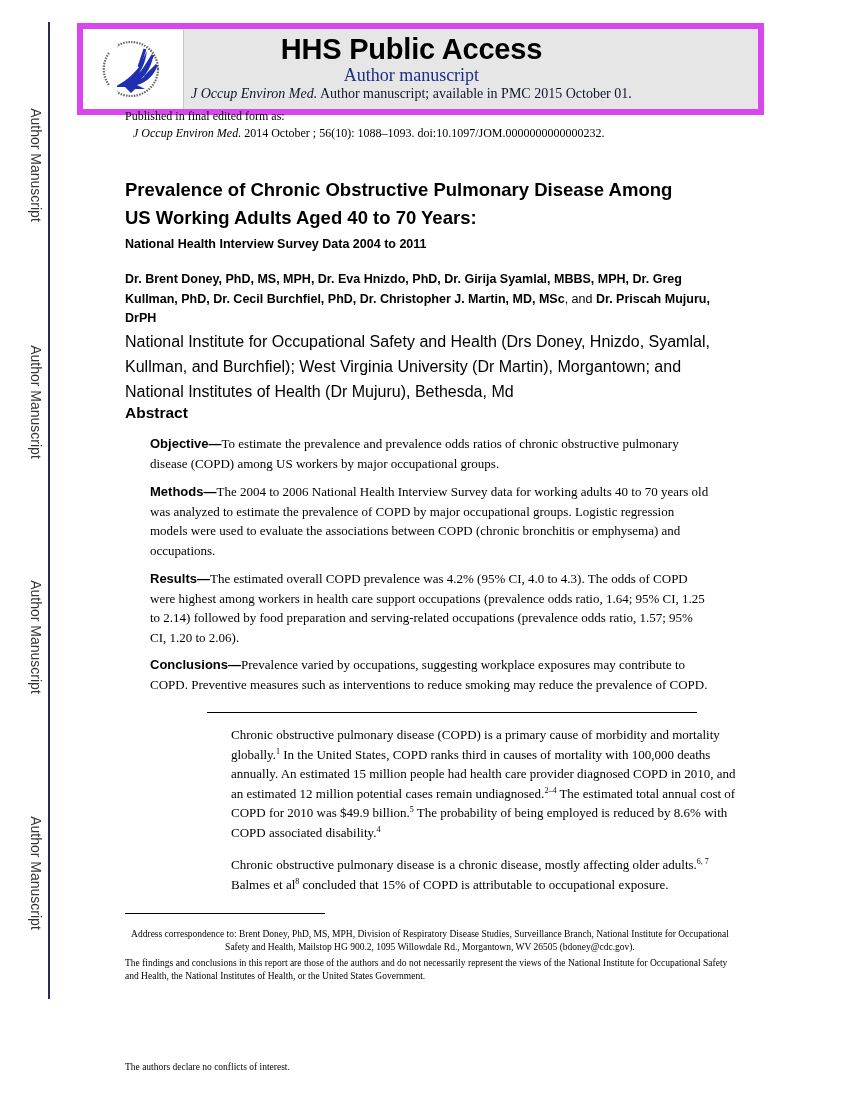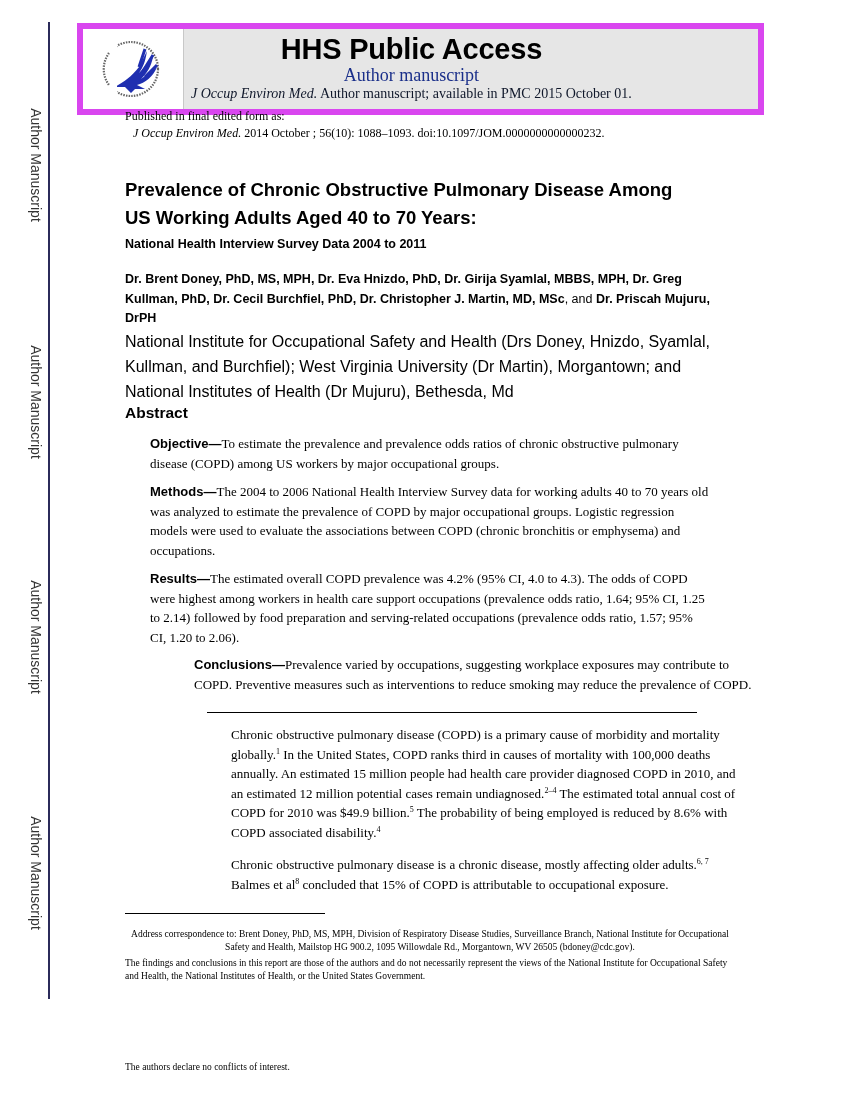--- a/index.html
+++ b/index.html
@@ -93,21 +93,21 @@
 <div class="affil">National Institute for Occupational Safety and Health (Drs Doney, Hnizdo, Syamlal, Kullman, and Burchfiel); West Virginia University (Dr Martin), Morgantown; and National Institutes of Health (Dr Mujuru), Bethesda, Md</div>
 
 <div class="abstract-head">Abstract</div>
 
 <div class="abs-para" style="top:434px;"><span class="lbl">Objective—</span><span>To estimate the prevalence and prevalence odds ratios of chronic obstructive pulmonary disease (COPD) among US workers by major occupational groups.</span></div>
 
 <div class="abs-para" style="top:482px;"><span class="lbl">Methods—</span><span>The 2004 to 2006 National Health Interview Survey data for working adults 40 to 70 years old was analyzed to estimate the prevalence of COPD by major occupational groups. Logistic regression models were used to evaluate the associations between COPD (chronic bronchitis or emphysema) and occupations.</span></div>
 
 <div class="abs-para" style="top:569px;"><span class="lbl">Results—</span><span>The estimated overall COPD prevalence was 4.2% (95% CI, 4.0 to 4.3). The odds of COPD were highest among workers in health care support occupations (prevalence odds ratio, 1.64; 95% CI, 1.25 to 2.14) followed by food preparation and serving-related occupations (prevalence odds ratio, 1.57; 95% CI, 1.20 to 2.06).</span></div>
 
-<div class="abs-para" style="top:655px;margin-left:44px;"><span class="lbl">Conclusions—</span><span>Prevalence varied by occupations, suggesting workplace exposures may contribute to COPD. Preventive measures such as interventions to reduce smoking may reduce the prevalence of COPD.</span></div>
+<div class="abs-para" style="top:655px;"><span class="lbl">Conclusions—</span><span>Prevalence varied by occupations, suggesting workplace exposures may contribute to COPD. Preventive measures such as interventions to reduce smoking may reduce the prevalence of COPD.</span></div>
 
 <div class="abs-rule"></div>
 
 <div class="body-para" style="top:725px;"><span>Chronic obstructive pulmonary disease (COPD) is a primary cause of morbidity and mortality globally.</span><sup>1</sup><span> In the United States, COPD ranks third in causes of mortality with 100,000 deaths annually. An estimated 15 million people had health care provider diagnosed COPD in 2010, and an estimated 12 million potential cases remain undiagnosed.</span><sup>2–4</sup><span> The estimated total annual cost of COPD for 2010 was $49.9 billion.</span><sup>5</sup><span> The probability of being employed is reduced by 8.6% with COPD associated disability.</span><sup>4</sup></div>
 
 <div class="body-para" style="top:855px;"><span>Chronic obstructive pulmonary disease is a chronic disease, mostly affecting older adults.</span><sup>6, 7</sup><span> Balmes et al</span><sup>8</sup><span> concluded that 15% of COPD is attributable to occupational exposure.</span></div>
 
 <div class="fn-rule"></div>
 <div class="fn" style="top:928px;text-align:center;">Address correspondence to: Brent Doney, PhD, MS, MPH, Division of Respiratory Disease Studies, Surveillance Branch, National Institute for Occupational Safety and Health, Mailstop HG 900.2, 1095 Willowdale Rd., Morgantown, WV 26505 (bdoney@cdc.gov).</div>
 <div class="fn" style="top:957px;">The findings and conclusions in this report are those of the authors and do not necessarily represent the views of the National Institute for Occupational Safety and Health, the National Institutes of Health, or the United States Government.</div>

